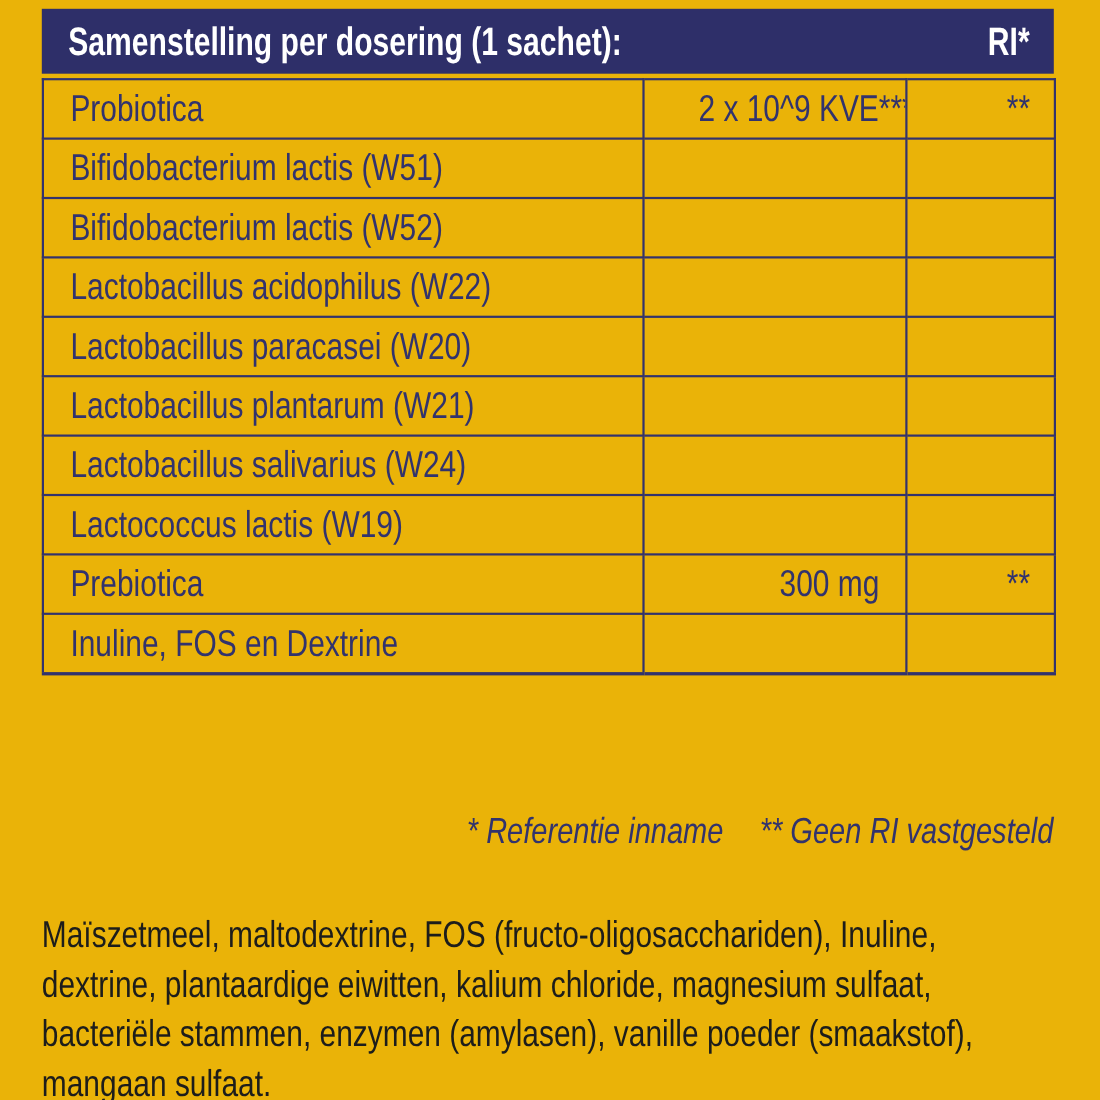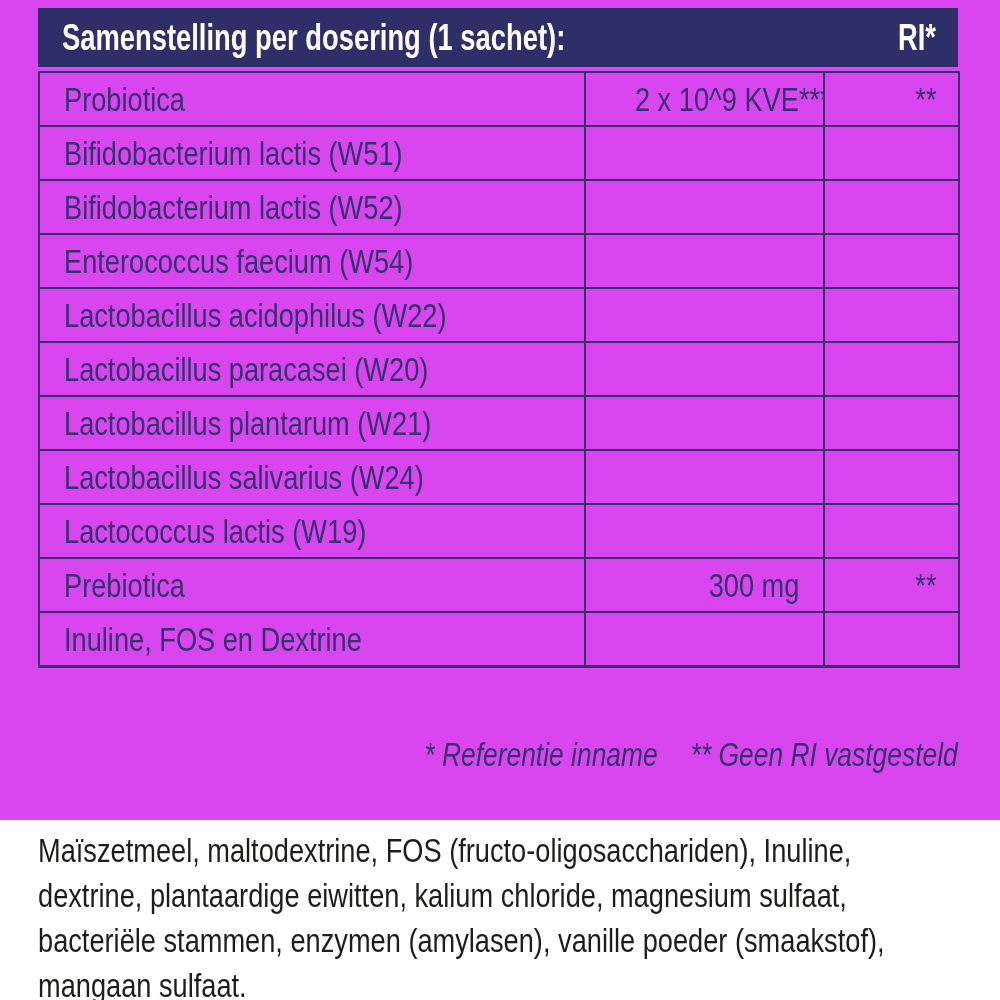--- a/index.html
+++ b/index.html
@@ -7,21 +7,21 @@
     --header-bg: #2e2f69;
     --heading: #2f3075;
     --body-text: #1d1d1b;
   }
   html, body { margin: 0; padding: 0; background: #ffffff; }
   body {
     width: 1000px; height: 1000px;
     font-family: "Liberation Sans", sans-serif;
     overflow: hidden;
   }
-  .page { position: relative; width: 1000px; height: 820px; background: #d946ef; }
+  .page { position: relative; width: 1000px; height: 1000px; background: #eab308; }
 
   
   .cond-l { display: inline-block; transform: scaleX(0.80); transform-origin: 0 50%; white-space: nowrap; }
   .cond-r { display: inline-block; transform: scaleX(0.80); transform-origin: 100% 50%; white-space: nowrap; }
   .cond-hdr { transform: scaleX(0.76); }
 
   
   .thead {
     position: absolute; left: 38px; top: 8px; width: 920px; height: 59px;
     background: var(--header-bg);
@@ -92,25 +92,20 @@
           <td class="c-name"><span class="cond-l">Bifidobacterium lactis (W51)</span></td>
           <td class="c-val"><span class="cond-r"></span></td>
           <td class="c-ri"><span class="cond-r"></span></td>
         </tr>
         <tr>
           <td class="c-name"><span class="cond-l">Bifidobacterium lactis (W52)</span></td>
           <td class="c-val"><span class="cond-r"></span></td>
           <td class="c-ri"><span class="cond-r"></span></td>
         </tr>
         <tr>
-          <td class="c-name"><span class="cond-l">Enterococcus faecium (W54)</span></td>
-          <td class="c-val"><span class="cond-r"></span></td>
-          <td class="c-ri"><span class="cond-r"></span></td>
-        </tr>
-        <tr>
           <td class="c-name"><span class="cond-l">Lactobacillus acidophilus (W22)</span></td>
           <td class="c-val"><span class="cond-r"></span></td>
           <td class="c-ri"><span class="cond-r"></span></td>
         </tr>
         <tr>
           <td class="c-name"><span class="cond-l">Lactobacillus paracasei (W20)</span></td>
           <td class="c-val"><span class="cond-r"></span></td>
           <td class="c-ri"><span class="cond-r"></span></td>
         </tr>
         <tr>

